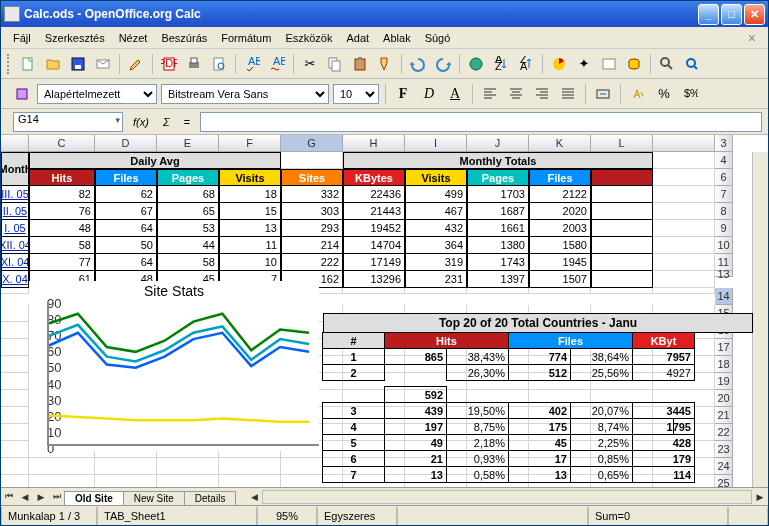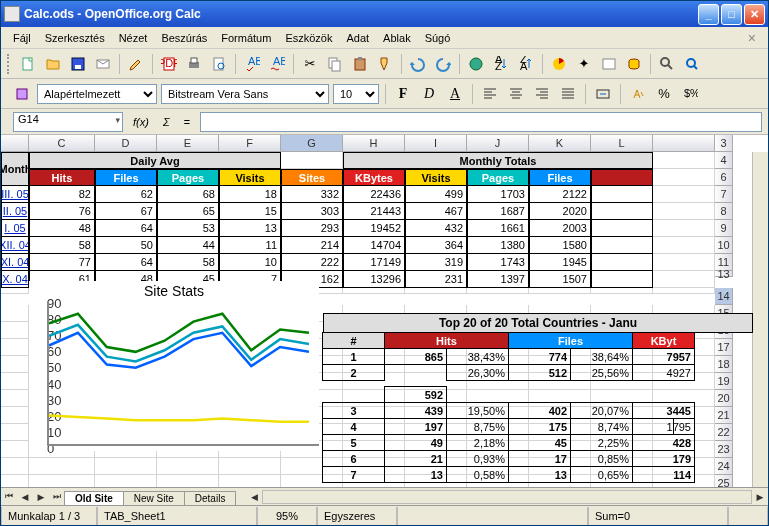--- a/index.html
+++ b/index.html
@@ -637,21 +637,21 @@
           <div class="ccell" style="justify-content: flex-end; font-weight: bold;">402</div>
           <div class="ccell" style="justify-content: flex-end;">20,07%</div>
           <div class="ccell" style="justify-content: flex-end; font-weight: bold;">3445</div>
         </div>
         <div class="crow">
           <div class="ccell" style="justify-content: center; font-weight: bold;">4</div>
           <div class="ccell" style="justify-content: flex-end; font-weight: bold;">197</div>
           <div class="ccell" style="justify-content: flex-end;">8,75%</div>
           <div class="ccell" style="justify-content: flex-end; font-weight: bold;">175</div>
           <div class="ccell" style="justify-content: flex-end;">8,74%</div>
-          <div class="ccell" style="justify-content: flex-end; font-weight: normal; margin-left: 40px;">1795</div>
+          <div class="ccell" style="justify-content: flex-end; font-weight: bold; margin-left: 40px;">1795</div>
         </div>
         <div class="crow">
           <div class="ccell" style="justify-content: center; font-weight: bold;">5</div>
           <div class="ccell" style="justify-content: flex-end; font-weight: bold;">49</div>
           <div class="ccell" style="justify-content: flex-end;">2,18%</div>
           <div class="ccell" style="justify-content: flex-end; font-weight: bold;">45</div>
           <div class="ccell" style="justify-content: flex-end;">2,25%</div>
           <div class="ccell" style="justify-content: flex-end; font-weight: bold;">428</div>
         </div>
         <div class="crow">

